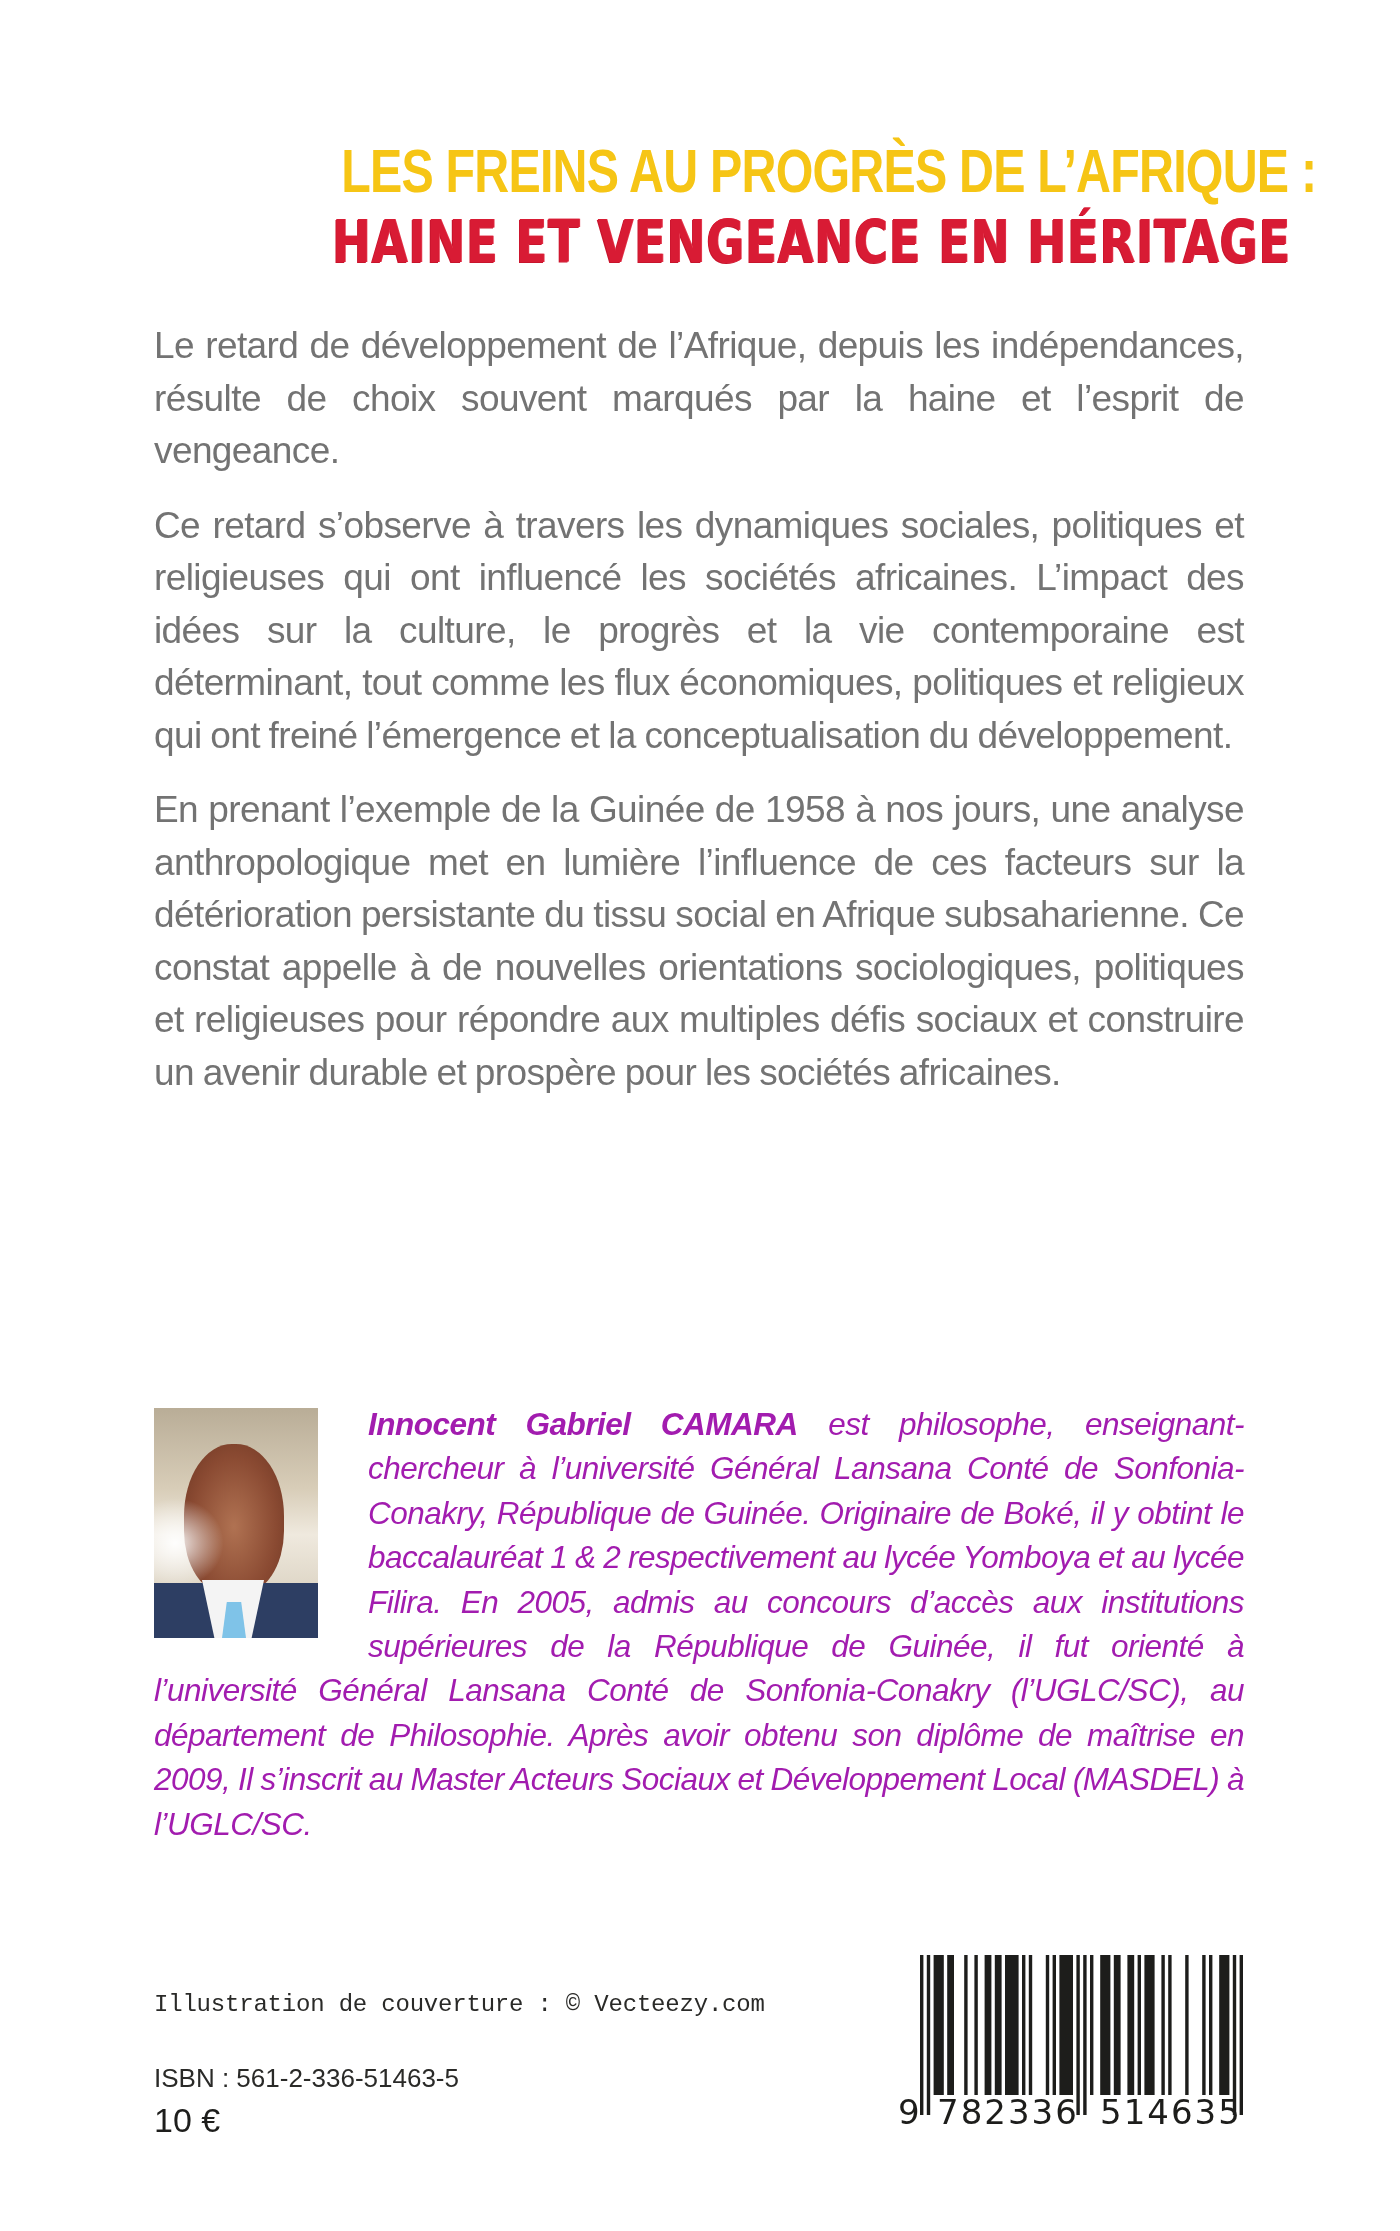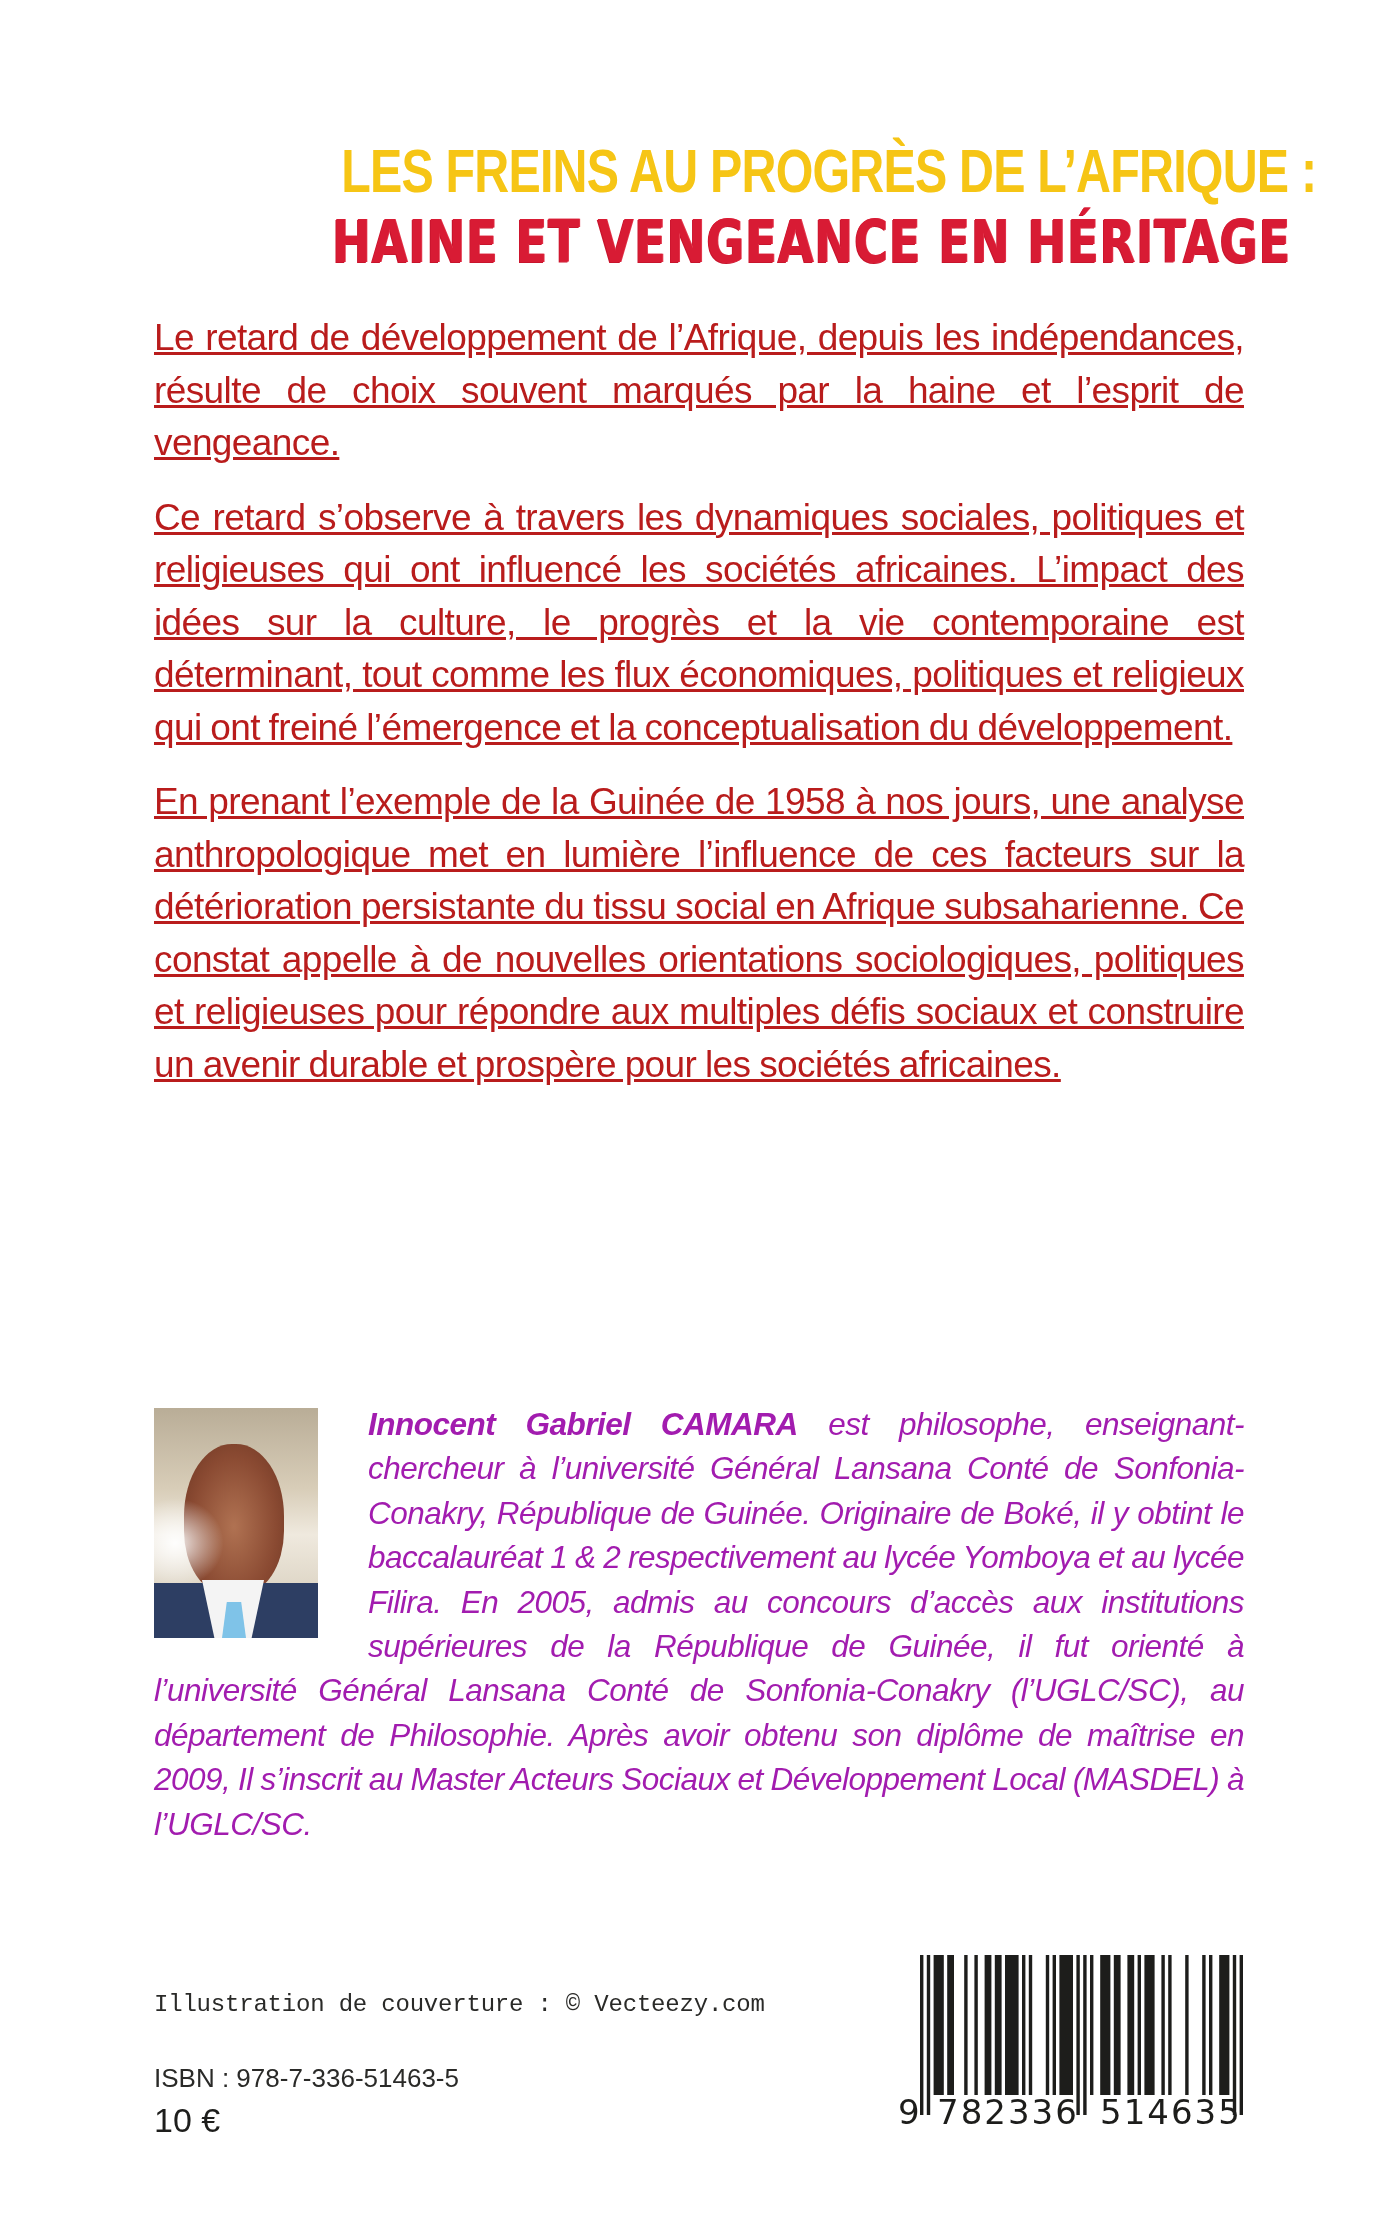--- a/index.html
+++ b/index.html
@@ -57,30 +57,29 @@
     }
 
     
     .summary {
       position: absolute;
       left: 154px;
       top: 312px;
       width: 1090px;
     }
     .summary p {
-      margin: 0 0 22px 0;
+      margin: 8px 0 22px 0;
       font-family: "Liberation Sans", sans-serif;
       font-size: 37px;
       line-height: 52.5px;
       text-align: justify;
       text-align-last: left;
-      color: #b91c1c;
+      color: #737373;
       letter-spacing: -0.6px;
       word-spacing: -1px;
-      text-decoration: underline;
     }
 
     
     .bio {
       position: absolute;
       left: 154px;
       top: 1402px;
       width: 1090px;
     }
     .author-photo {
@@ -204,21 +203,21 @@
       <div class="photo-head"></div>
       <div class="photo-glare"></div>
       <div class="photo-suit"></div>
       <div class="photo-shirt"></div>
       <div class="photo-tie"></div>
     </div>
     <p class="bio-text"><span class="bio-name">Innocent Gabriel CAMARA</span><span> est philosophe, enseignant-chercheur à l’université Général Lansana Conté de Sonfonia-Conakry, République de Guinée. Originaire de Boké, il y obtint le baccalauréat 1 &amp; 2 respectivement au lycée Yomboya et au lycée Filira. En 2005, admis au concours d’accès aux institutions supérieures de la République de Guinée, il fut orienté à l’université Général Lansana Conté de Sonfonia-Conakry (l’UGLC/SC), au département de Philosophie. Après avoir obtenu son diplôme de maîtrise en 2009, Il s’inscrit au Master Acteurs Sociaux et Développement Local (MASDEL) à l’UGLC/SC.</span></p>
   </div>
 
   <div class="credit">Illustration de couverture : © Vecteezy.com</div>
-  <div class="isbn">ISBN : 978-7-336-51463-5</div>
+  <div class="isbn">ISBN : 561-2-336-51463-5</div>
   <div class="price">10 €</div>
 
   <div class="barcode">
     <svg id="barcode-svg" width="400" height="180" viewBox="0 0 400 180">
       <g id="barcode-bars">
           <rect x="38.00" y="3" width="3.40" height="160" fill="#1d1d1b"></rect>
           <rect x="44.80" y="3" width="3.40" height="160" fill="#1d1d1b"></rect>
           <rect x="51.60" y="3" width="10.20" height="140" fill="#1d1d1b"></rect>
           <rect x="65.20" y="3" width="6.80" height="140" fill="#1d1d1b"></rect>
           <rect x="82.20" y="3" width="3.40" height="140" fill="#1d1d1b"></rect>

